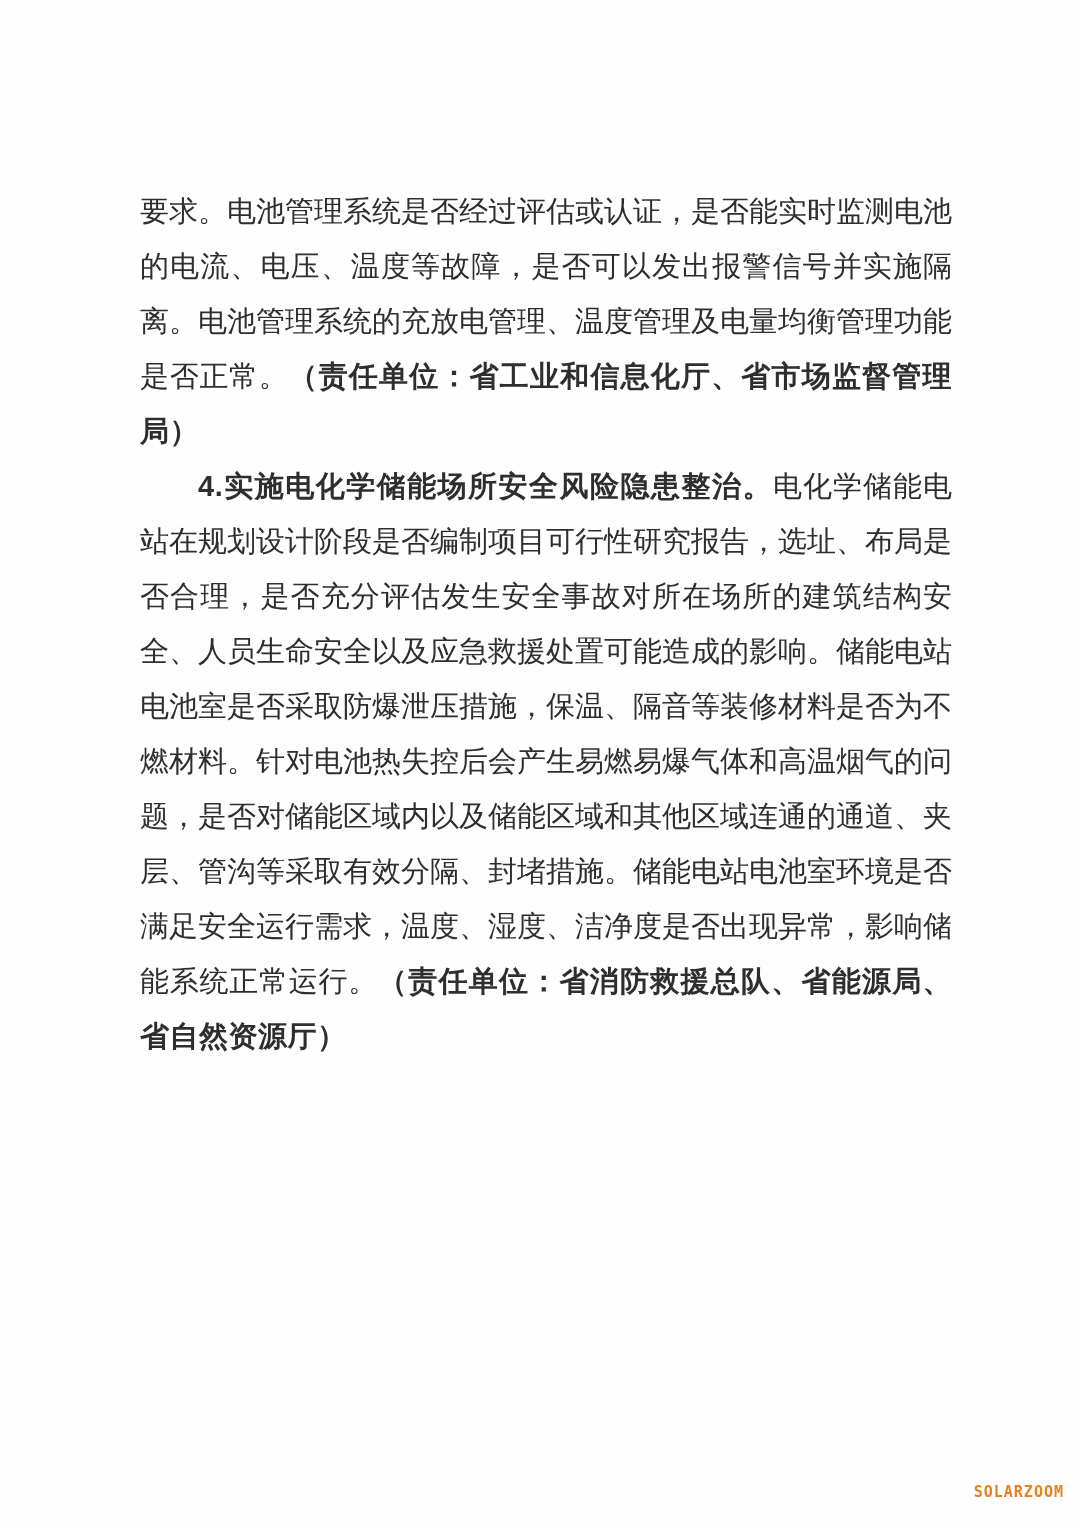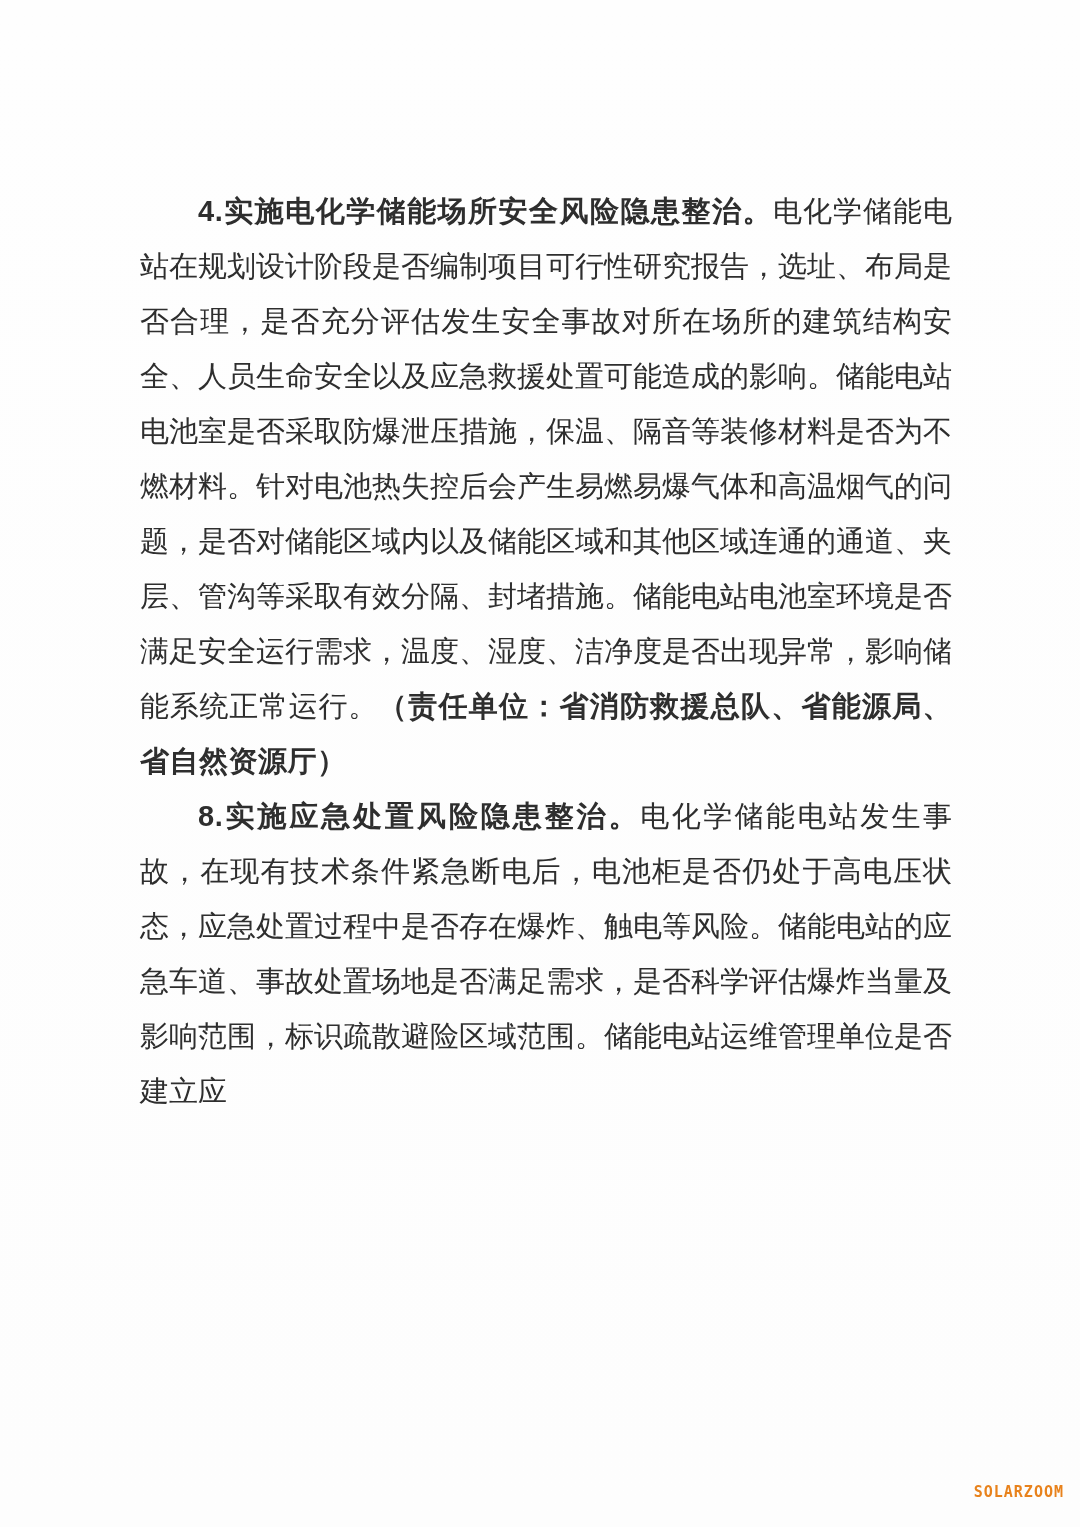--- a/index.html
+++ b/index.html
@@ -57,22 +57,22 @@
     user-select: none;
   }
 </style>
 </head>
 <body>
 
 <div class="page">
 
   <div class="doc-body">
 
+    <p><span>要求。电池管理系统是否经过评估或认证，是否能实时监测电池的电流、电压、温度等故障，是否可以发出报警信号并实施隔离。电池管理系统的充放电管理、温度管理及电量均衡管理功能是否正常。</span><b>（责任单位：省工业和信息化厅、省市场监督管理局）</b></p>
 
     <p class="indent"><b>4.实施电化学储能场所安全风险隐患整治。</b><span>电化学储能电站在规划设计阶段是否编制项目可行性研究报告，选址、布局是否合理，是否充分评估发生安全事故对所在场所的建筑结构安全、人员生命安全以及应急救援处置可能造成的影响。储能电站电池室是否采取防爆泄压措施，保温、隔音等装修材料是否为不燃材料。针对电池热失控后会产生易燃易爆气体和高温烟气的问题，是否对储能区域内以及储能区域和其他区域连通的通道、夹层、管沟等采取有效分隔、封堵措施。储能电站电池室环境是否满足安全运行需求，温度、湿度、洁净度是否出现异常，影响储能系统正常运行。</span><b>（责任单位：省消防救援总队、省能源局、省自然资源厅）</b></p>
 
-    <p class="indent"><b>8.实施应急处置风险隐患整治。</b><span>电化学储能电站发生事故，在现有技术条件紧急断电后，电池柜是否仍处于高电压状态，应急处置过程中是否存在爆炸、触电等风险。储能电站的应急车道、事故处置场地是否满足需求，是否科学评估爆炸当量及影响范围，标识疏散避险区域范围。储能电站运维管理单位是否建立应</span></p>
 
   </div>
 
   <div class="watermark">SOLARZOOM</div>
 
 </div>
 
 </body></html>

